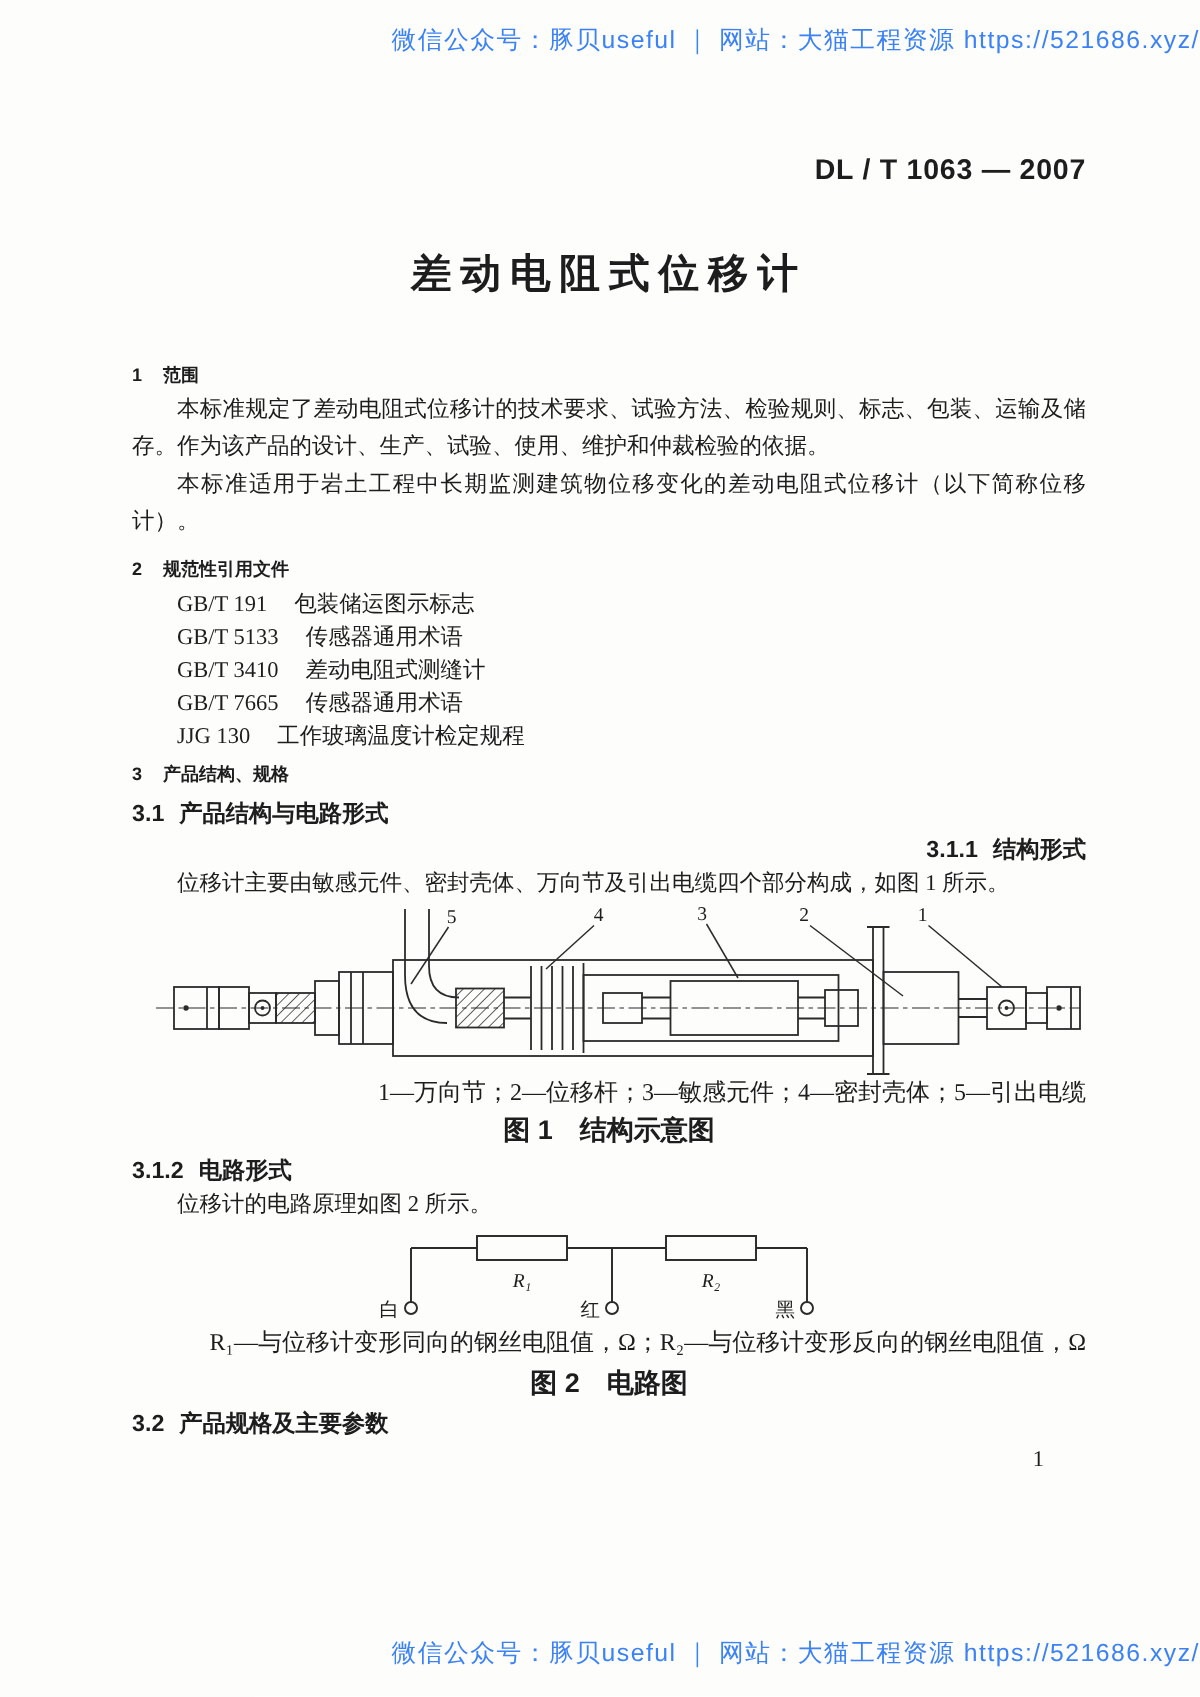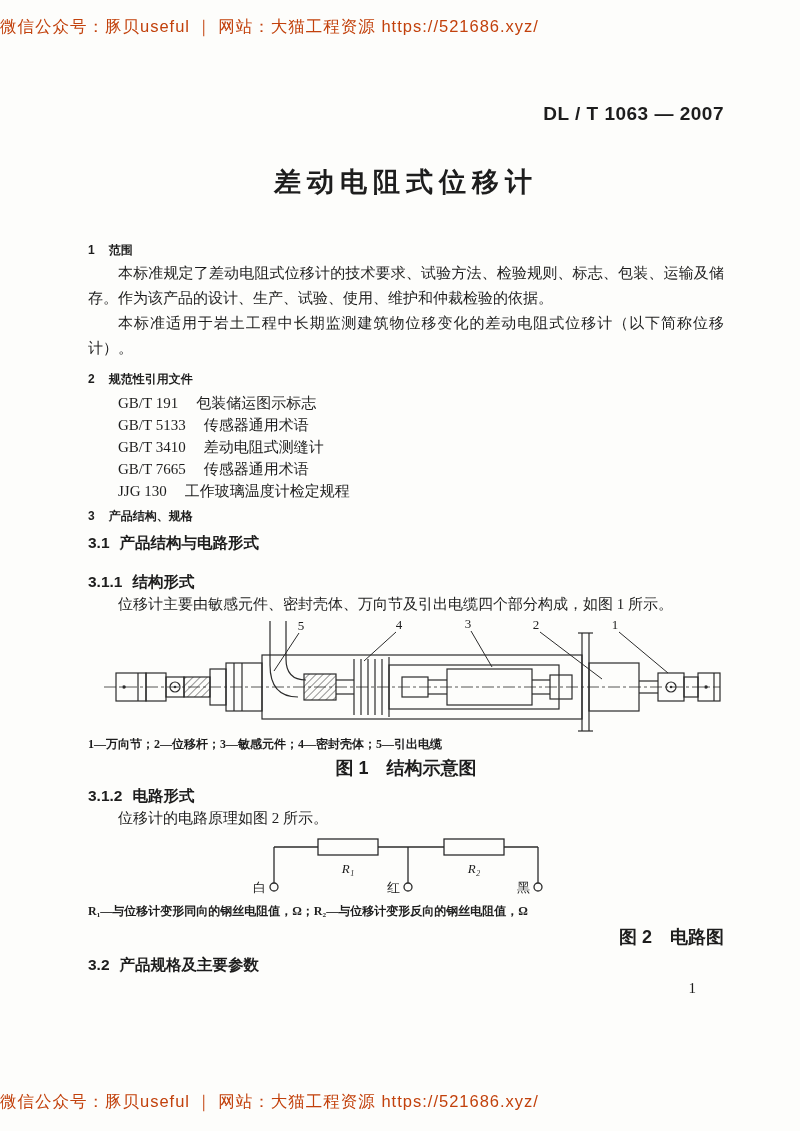--- a/index.html
+++ b/index.html
@@ -2,22 +2,22 @@
 <html><head>
 <meta charset="utf-8">
 <style>
   html,body { margin:0; padding:0; background:#ffffff; }
   .page {
     position:relative; width:800px; height:1131px; margin:0 auto;
     background:#fdfdfb; color:#1d1d1d; overflow:hidden;
     font-family:"Liberation Serif", serif;
   }
   .watermark {
-    position:absolute; left:0; right:0; text-align:left;
-    color:#c2410c; font-size:16.5px; letter-spacing:1px;
+    position:absolute; left:0; right:0; text-align:right;
+    color:#3b82f6; font-size:16.5px; letter-spacing:1px;
     font-family:"Liberation Sans", sans-serif;
   }
   .wm-top { top:16px; }
   .wm-bottom { bottom:18px; }
 
   .content { padding:0 76px 0 88px; }
 
   .doc-number {
     margin-top:104px; line-height:20px; text-align:right;
     font-family:"Liberation Sans", sans-serif; font-weight:700;
@@ -35,46 +35,46 @@
   }
   .h1 { font-size:12px; }
   .h2 { font-size:15.5px; }
   .h1 .h-num { margin-right:14px; }
   .h2 .h-num { margin-right:10px; }
 
   .hd-s1  { margin-top:40px; }
   .hd-s2  { margin-top:8px;  }
   .hd-s3  { margin-top:4px;  }
   .hd-s31 { margin-top:5px;  }
-  .hd-s311{ margin-top:18px;  }
+  .hd-s311{ margin-top:3px;text-align:right;  }
   .hd-s312{ margin-top:6px;  }
   .hd-s32 { margin-top:6px;  }
 
   p.body {
     margin:0; font-size:15px; line-height:25px;
     text-align:justify; text-indent:2em;
   }
   .mt9 { margin-top:9px; } .mt4 { margin-top:4px; }
 
   .refs { margin-top:2px; margin-left:30px; }
   .ref-line { display:flex; gap:18px; font-size:15px; line-height:22px; }
   .ref-code { white-space:nowrap; }
 
   .figure-wrap { margin-top:2px; text-align:center; }
   .fig1-svg { display:block; margin:0 0 0 14px; }
   .fig2-svg { display:block; margin:0 auto; }
 
   .fig-legend {
-    margin-top:0; text-align:left; font-size:12px; line-height:20px;font-weight:bold;
+    margin-top:0; text-align:right; font-size:16px; line-height:20px;
   }
   .fig-caption {
     margin-top:3px; text-align:center; font-size:18px; line-height:22px;
     font-family:"Liberation Sans", sans-serif; font-weight:700;
   }
-  .fig2-caption { margin-top:5px;text-align:right; }
+  .fig2-caption { margin-top:5px; }
 
   .page-number {
     margin-top:4px; line-height:18px; text-align:right;
     padding-right:28px; font-size:15px;
   }
 
   svg text { font-family:"Liberation Serif", serif; fill:#1d1d1d; }
   .callout { font-size:13px; }
   .r-label { font-size:13px; font-style:italic; }
   .term-label { font-size:13px; }

